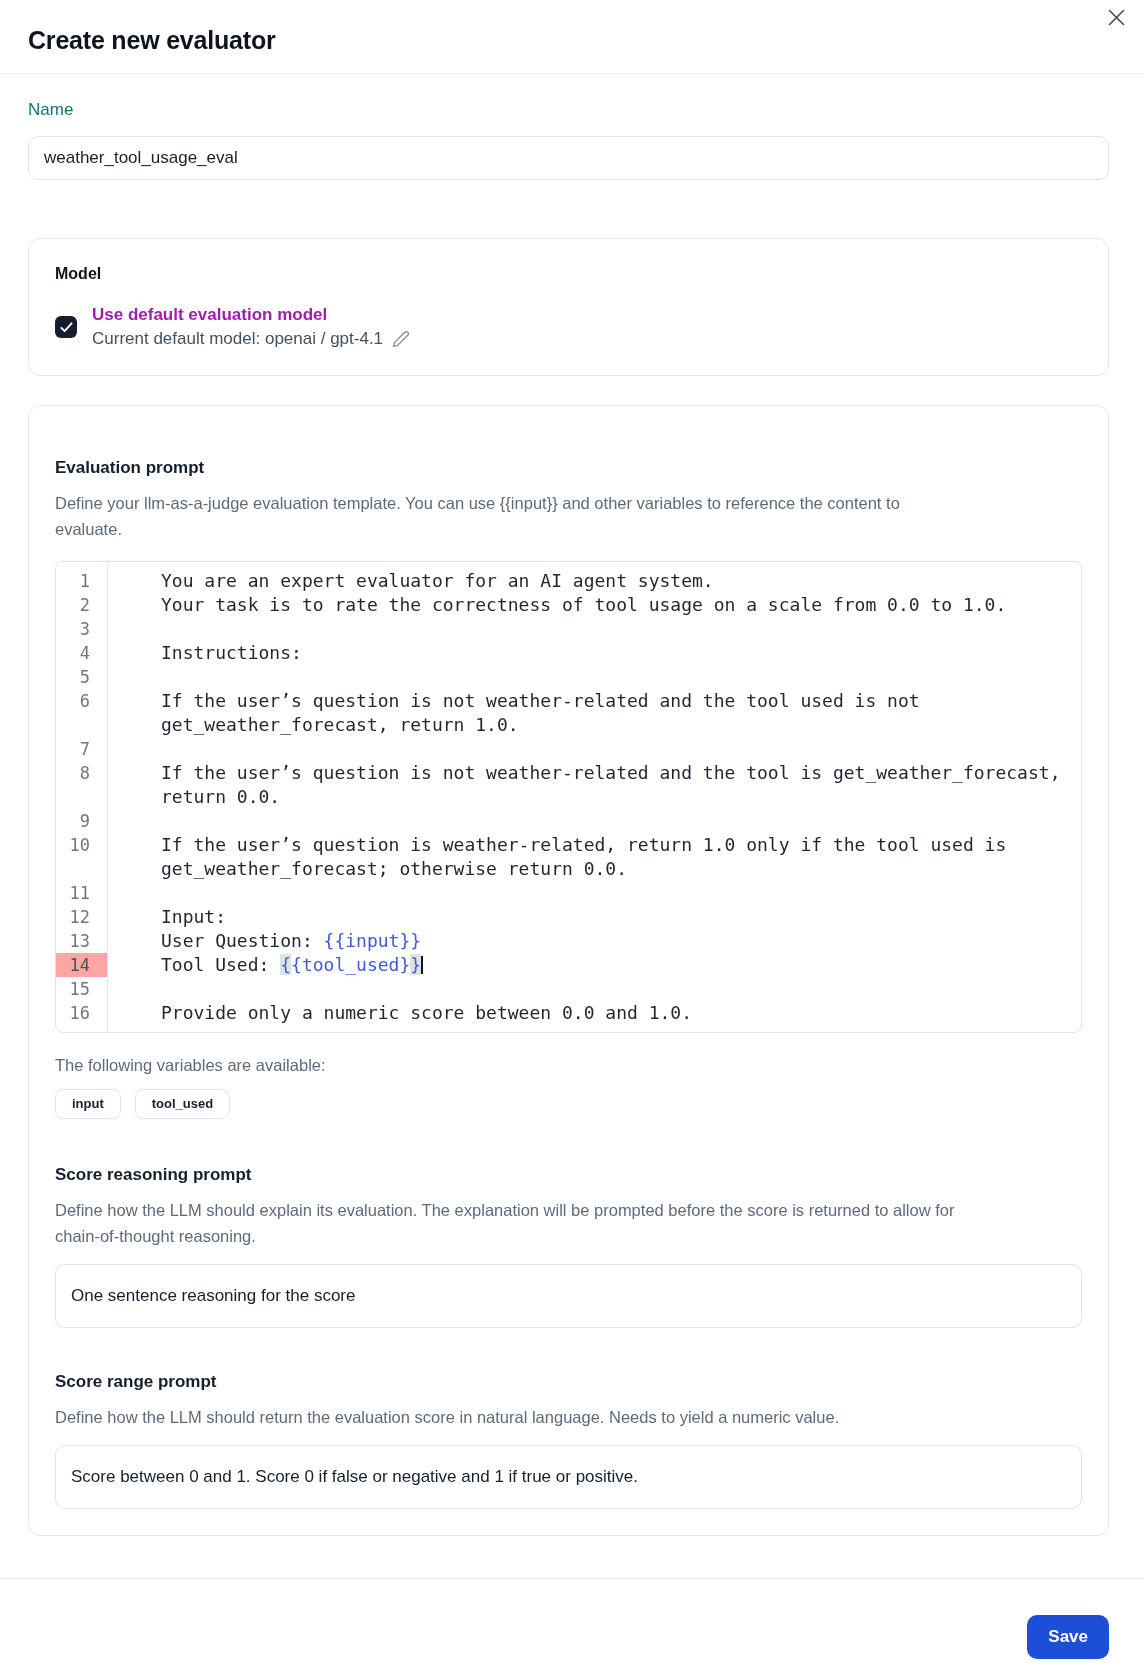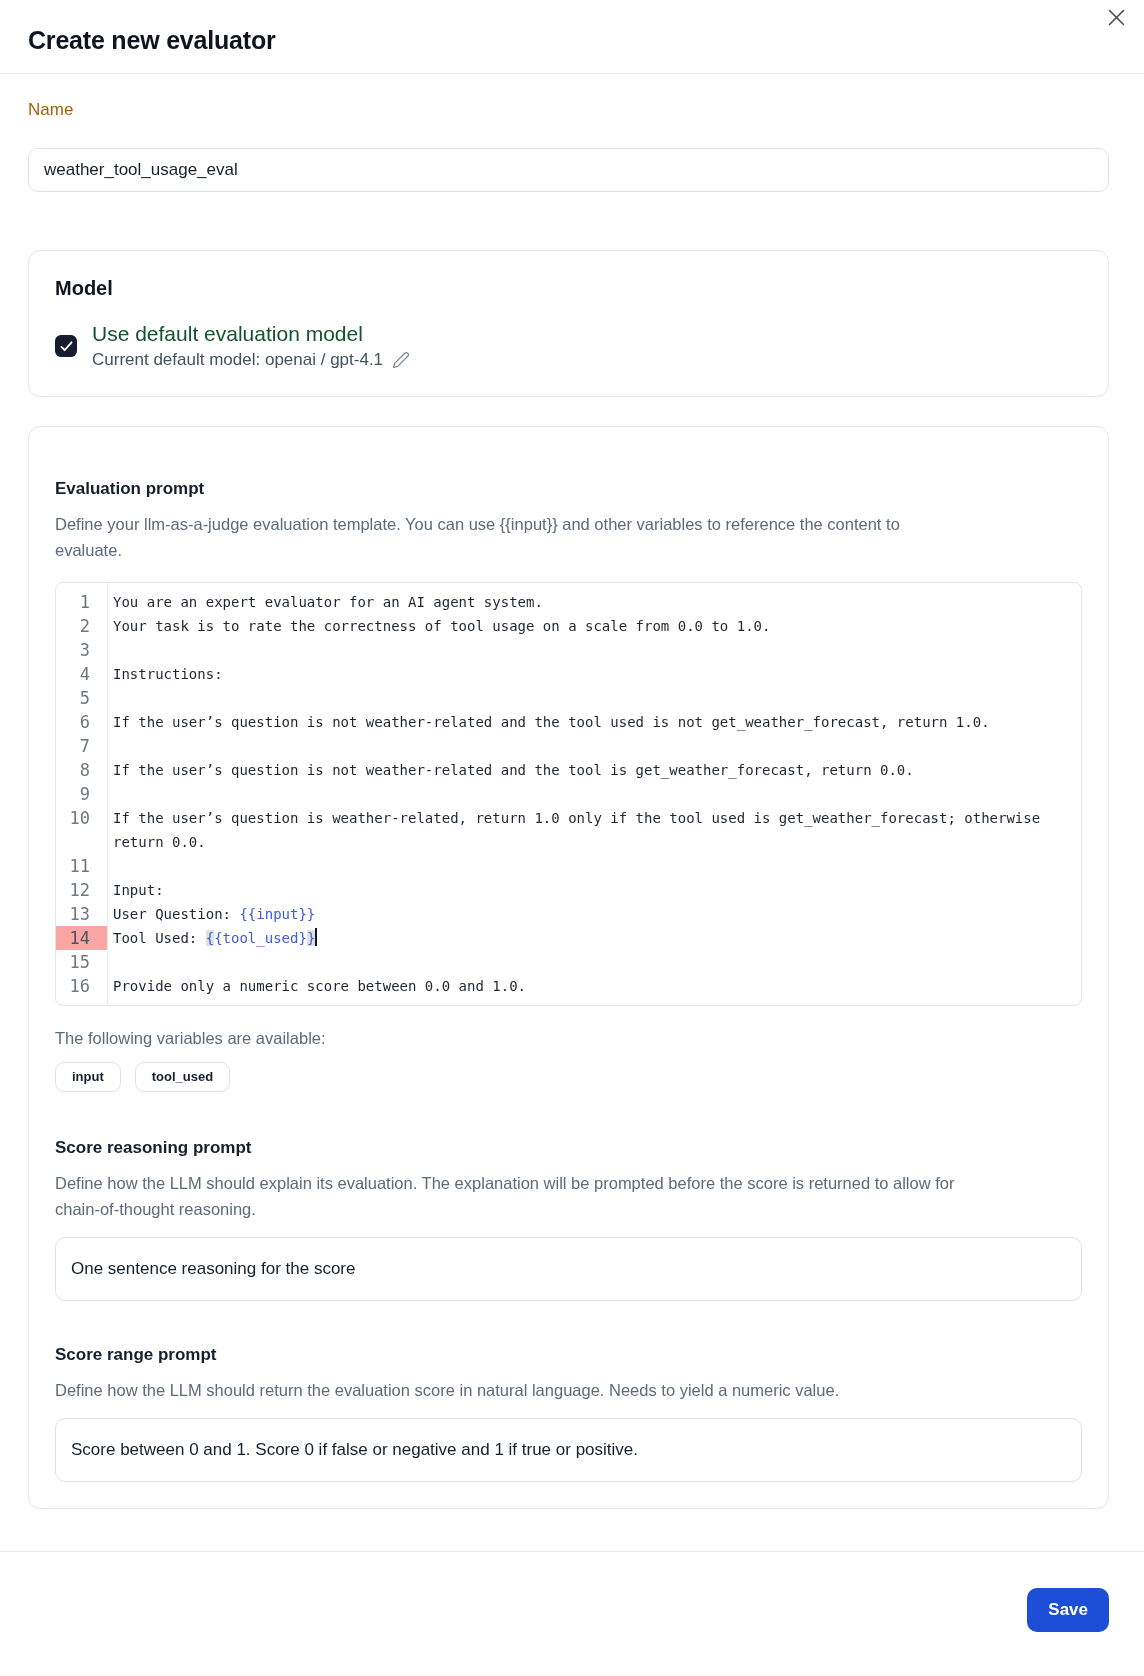--- a/index.html
+++ b/index.html
@@ -14,43 +14,43 @@
   .modal-title { font-size:25px; font-weight:bold; letter-spacing:-0.2px; color:#0e1520; }
   .close-btn {
     position:absolute; top:5px; right:16px; width:24px; height:24px;
     display:flex; align-items:center; justify-content:center; cursor:pointer;
     color:#414b59; font-size:24px; line-height:1; background:none; border:none;
   }
   .divider { height:1px; background:#e7ebf2; width:100%; }
 
   
   .modal-body { padding:26px 35px 0 28px; }
-  .field-label { font-size:17px; color:#a16207; margin-bottom:28px; }
+  .field-label { font-size:17px; color:#0f766e; margin-bottom:16px; }
   .text-input {
     width:100%; height:44px; border:1px solid #dde3ed; border-radius:10px;
     padding:0 15px; font-size:17px; color:#15202e; background:#fff; outline:none;
     font-family:"Liberation Sans", sans-serif;
   }
 
   .card {
     border:1px solid #e2e8f1; border-radius:12px; padding:26px; background:#fff;
   }
   .card-model { margin-top:58px; }
   .card-prompt { margin-top:29px; }
-  .card-title { font-size:20px; font-weight:bold; color:#0e1520; }
+  .card-title { font-size:16px; font-weight:bold; color:#0e1520; }
 
   
   .checkbox-row { display:flex; align-items:center; margin-top:22px; gap:15px; }
   .checkbox {
     width:22px; height:22px; border-radius:6px; background:#161d2e; flex:0 0 22px;
     display:flex; align-items:center; justify-content:center; cursor:pointer;
   }
   .checkbox svg { width:13px; height:13px; }
   .checkbox-texts { display:flex; flex-direction:column; gap:4px; }
-  .checkbox-label { font-size:21px; font-weight:normal; color:#14532d; }
+  .checkbox-label { font-size:17px; font-weight:bold; color:#a21caf; }
   .model-current { font-size:17px; color:#42525c; display:flex; align-items:center; gap:9px; }
   .pencil-icon { cursor:pointer; display:inline-flex; color:#7a8694; }
 
   
   .sub-label { font-size:17px; font-weight:bold; color:#15202e; }
   .section-desc { font-size:16.5px; line-height:26px; color:#5c6b7c; max-width:910px; margin-top:12px; }
   .mt-26 { margin-top:26px; }
 
   
   .editor {
@@ -63,23 +63,24 @@
   }
   .code-line { display:flex; position:relative; }
   .gutter {
     flex:0 0 51px; text-align:right; padding-right:17px;
     font-family:"DejaVu Sans Mono", monospace; font-size:17px; line-height:24px;
     color:#6e7884; user-select:none;
   }
   .code-line.active .gutter { background:#fca5a5; color:#4a5462; }
   .code-content {
     flex:0 0 941px; padding-left:6px;
-    font-family:"DejaVu Sans Mono", monospace; font-size:14px; line-height:24px;
+    font-family:"DejaVu Sans Mono", monospace; font-size:18px; line-height:24px;
     color:#1e2630; white-space:pre-wrap; word-break:normal; overflow-wrap:break-word;
     min-height:24px;
+    margin-left:48px;
   }
   .tok-var { color:#3e5bd8; }
   .tok-hl { background:#dce4e1; }
   .cursor { display:inline-block; width:2px; height:18px; background:#10151d; vertical-align:-3px; }
 
   .vars-label { font-size:16.5px; color:#5c6b7c; margin-top:23px; }
   .chips-row { display:flex; gap:14px; margin-top:14px; }
   .chip {
     border:1px solid #dde3ed; border-radius:9px; background:#fff;
     padding:6px 16px 7px 16px; font-size:13px; font-weight:bold; color:#15202e; cursor:pointer;

